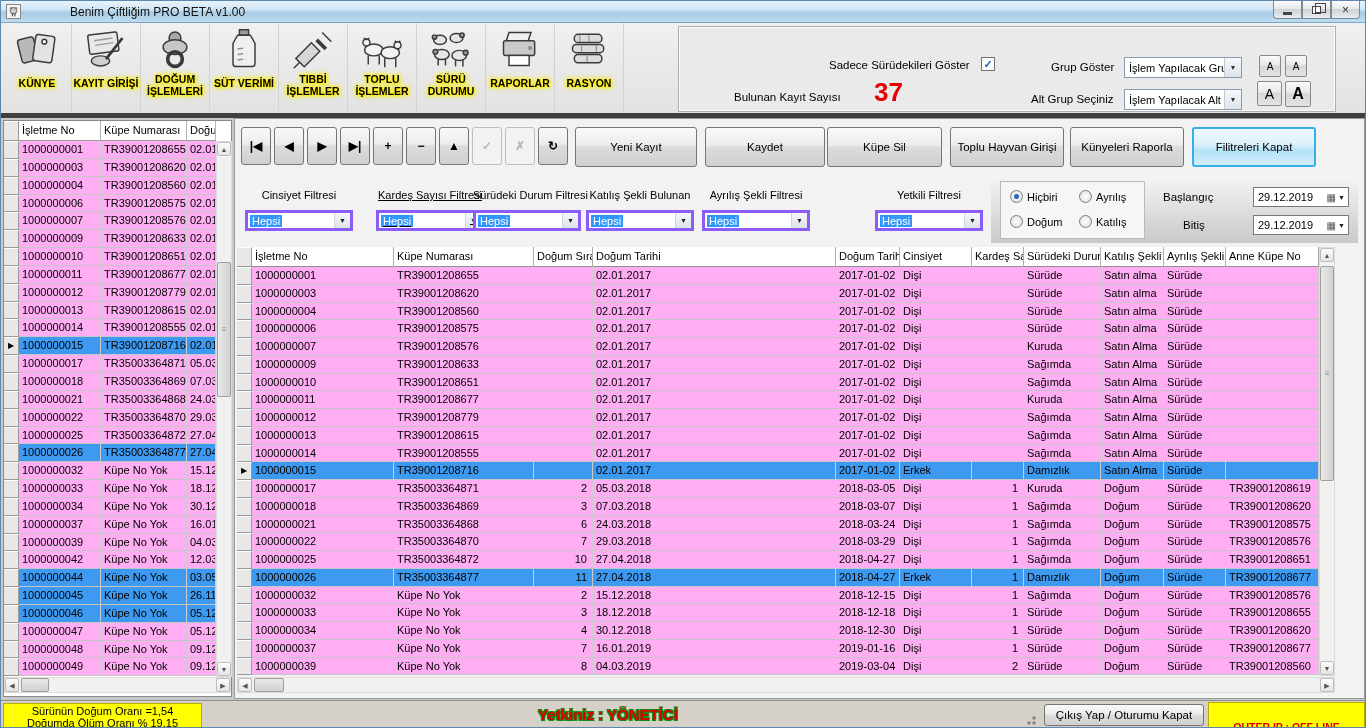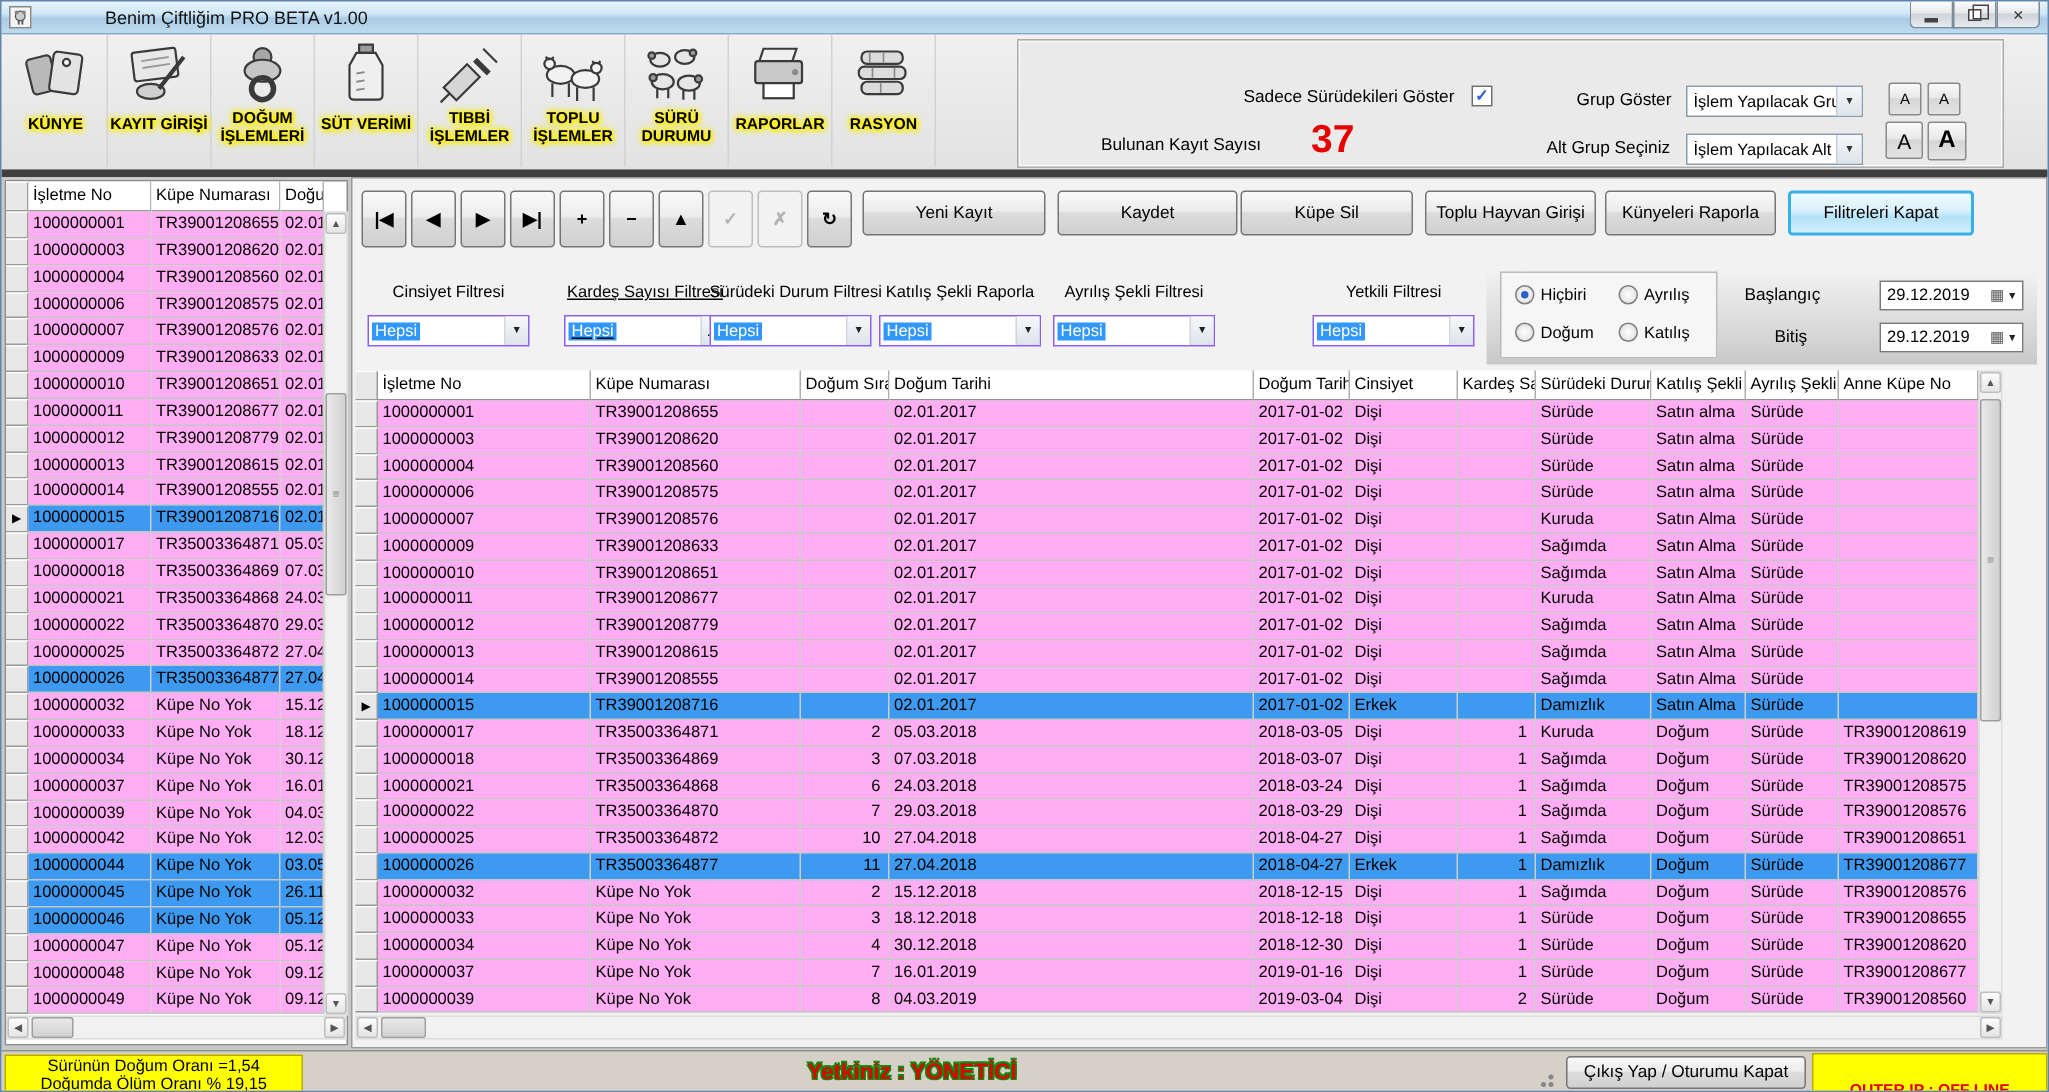--- a/index.html
+++ b/index.html
@@ -70,26 +70,26 @@
   .thumb.h{background:linear-gradient(#e9e9e9,#d1d1d1);}
 
   
   .main{position:absolute;left:233px;top:117px;width:1131px;height:581px;background:#f2f2f2;border:1px solid #9a9a9a;}
   .btn97{position:absolute;border:1px solid #757575;border-radius:3px;font-size:11.5px;color:#000;
     background:linear-gradient(#f9f9f9,#ececec 45%,#dcdcdc 50%,#d0d0d0);cursor:pointer;}
   .navbtn{width:30px;height:38px;margin-right:3px;border:1px solid #757575;border-radius:3px;font-size:12px;font-weight:bold;
     background:linear-gradient(#f9f9f9,#ececec 45%,#dcdcdc 50%,#d0d0d0);cursor:pointer;padding:0;color:#000;}
   .navbtn.dis{color:#b5b5b5;border-color:#bdbdbd;background:#f2f2f2;}
   .navrow{position:absolute;left:6px;top:8px;display:flex;}
-  .actbtn{height:30px;top:8px;}
+  .actbtn{height:40px;top:8px;}
   .actbtn.active{border:2px solid #36b1e8;background:linear-gradient(#f0faff,#d8f0fc 45%,#b4e2f7 60%,#d4eefb);}
 
   .fgroup{position:absolute;top:70px;width:108px;}
   .flabel{display:block;text-align:center;font-size:11px;margin-bottom:9px;white-space:nowrap;}
-  .fcombo{position:relative;height:21px;background:#fff;border:1px solid #8b5cf6;display:flex;align-items:center;cursor:pointer;}
+  .fcombo{position:relative;height:21px;background:#fff;border:3px solid #8b5cf6;display:flex;align-items:center;cursor:pointer;}
   .fcombo .hl{font-size:11px;background:#3297fd;color:#fff;padding:0 2px;margin-left:2px;}
   .fcombo .carrow{margin-left:auto;width:16px;height:100%;display:flex;align-items:center;justify-content:center;
     font-size:7px;color:#222;background:linear-gradient(#f6f8fa,#dde3ea);border-left:1px solid #d0d6dc;}
 
   .filterbg{position:absolute;left:756px;top:58px;right:6px;height:66px;background:linear-gradient(#f4f4f4,#c9c9c9);}
   .radiobox{position:absolute;left:765px;top:62px;width:145px;height:58px;background:#f6f6f6;border:1px solid #b9b9b9;}
   .ritem{position:absolute;display:flex;align-items:center;cursor:pointer;}
   .rdot{position:relative;width:13px;height:13px;border-radius:50%;border:1px solid #7d7d7d;background:radial-gradient(#fff,#d9d9d9);margin-right:4px;}
   .ritem.on .rdot::after{content:"";position:absolute;left:3px;top:3px;width:5px;height:5px;border-radius:50%;background:#2b62c9;}
   .rtext{font-size:11px;}
@@ -512,21 +512,21 @@
           </div>
         </div>
         <div class="fgroup" style="left:238px;">
           <span class="flabel">Sürüdeki Durum Filtresi</span>
           <div class="fcombo">
             <span class="hl">Hepsi</span>
             <span class="carrow">▼</span>
           </div>
         </div>
         <div class="fgroup" style="left:351px;">
-          <span class="flabel">Katılış Şekli Raporla</span>
+          <span class="flabel">Katılış Şekli Bulunan</span>
           <div class="fcombo">
             <span class="hl">Hepsi</span>
             <span class="carrow">▼</span>
           </div>
         </div>
         <div class="fgroup" style="left:467px;">
           <span class="flabel">Ayrılış Şekli Filtresi</span>
           <div class="fcombo">
             <span class="hl">Hepsi</span>
             <span class="carrow">▼</span>

